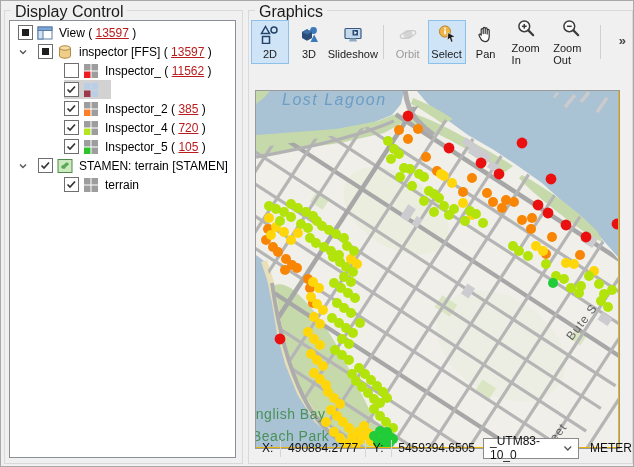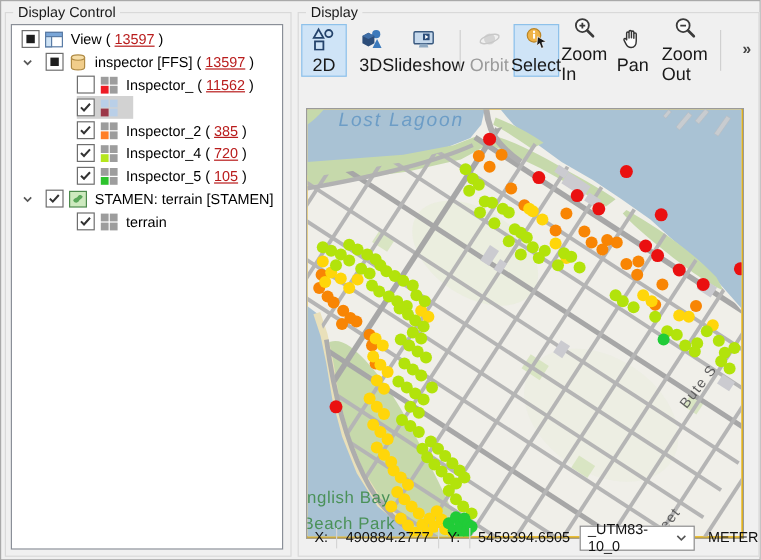--- a/index.html
+++ b/index.html
@@ -1,37 +1,37 @@
 <!DOCTYPE html>
 <html><head>
 <meta charset="utf-8">
 <style>
   html,body{margin:0;padding:0;}
   #window{position:relative;width:634px;height:467px;background:#f0f0f0;border:1px solid #a9a9a9;
     box-sizing:border-box;overflow:hidden;font-family:"Liberation Sans",sans-serif;font-size:12px;color:#111;}
   .groupbox{position:absolute;border:1px solid #d9d9d9;background:#f0f0f0;}
-  .grouplabel{position:absolute;top:-8px;left:6px;background:#f0f0f0;padding:0 4px;font-size:12px;color:#1a1a1a;white-space:nowrap;}
+  .grouplabel{position:absolute;top:-8px;left:6px;background:#f0f0f0;padding:0 4px;font-size:16px;color:#1a1a1a;white-space:nowrap;}
   
   #tree{position:absolute;left:4px;top:9px;width:227px;height:438px;background:#fff;border:1px solid #8a8f98;
     overflow:hidden;padding:2px 0 0 0;box-sizing:border-box;}
   .trow{display:flex;align-items:center;height:19px;padding-left:8px;white-space:nowrap;}
   .rowc{display:flex;align-items:center;height:19px;padding-right:12px;}
   .rowc.sel{background:#d2d2d2;}
   .exp{width:20px;display:flex;align-items:center;justify-content:flex-start;flex:none;}
   .ind2{width:46px;flex:none;}
   .cb{width:13px;height:13px;background:#fff;border:1px solid #6e6e6e;flex:none;display:flex;align-items:center;justify-content:center;box-sizing:content-box;}
   .cb .part{width:7px;height:7px;background:#1f1f1f;}
   .ticon{width:16px;height:16px;margin-left:4px;flex:none;display:flex;align-items:center;}
   .tlabel{margin-left:6px;color:#000;}
   .cnt{color:#b91c1c;text-decoration:underline;cursor:pointer;}
   
   #toolbar{position:absolute;left:2px;top:9px;right:26px;height:44px;display:flex;align-items:center;}
   .tbtn{display:flex;flex-direction:column;align-items:center;justify-content:center;height:40px;min-width:26px;
     padding:1px 5px;border:1px solid transparent;margin-right:1px;}
-  .tbtn .lab{font-size:15px;color:#1a1a1a;margin-top:1px;}
+  .tbtn .lab{font-size:11px;color:#1a1a1a;margin-top:1px;}
   .tbtn.active{background:#cfe4f7;border-color:#8ec1ea;}
   .tbtn.disabled .lab{color:#9b9b9b;}
   .tsep{width:1px;height:34px;background:#d0d0d0;margin:0 5px;flex:none;}
   #overflow{position:absolute;right:6px;top:22px;font-size:13px;color:#444;font-weight:bold;}
   
   #mapbox{position:absolute;left:6px;top:79px;width:363px;height:357px;border:1px solid #9a9a9a;background:#eab308;overflow:hidden;}
   .lbl-water{font-family:"Liberation Sans",sans-serif;font-style:italic;font-size:16px;fill:#6d9dc6;letter-spacing:1.5px;}
   .lbl-park{font-family:"Liberation Sans",sans-serif;font-size:14px;fill:#4a9158;letter-spacing:.5px;}
   .lbl-street{font-family:"Liberation Sans",sans-serif;font-size:12px;fill:#5f5f5f;letter-spacing:1px;}
   
@@ -211,21 +211,21 @@
                 <rect x="1" y="8.5" width="6.5" height="6.5" fill="#9d9d9d"></rect>
               </svg>
             </span>
             <span class="tlabel">terrain</span>
           </span>
         </div>
       </div>
   </div>
 
   <div class="groupbox" style="left:247px;top:9px;width:383px;height:452px;">
-    <span class="grouplabel">Display</span>
+    <span class="grouplabel">Graphics</span>
 
     <div id="toolbar">
         <div class="tbtn active">
           <span><svg width="20" height="20" viewBox="0 0 20 20" xmlns="http://www.w3.org/2000/svg">
               <path d="M5.5,2.5 9.5,9.5 1.5,9.5 Z" class="nv"></path>
               <circle cx="14" cy="6" r="3" class="nv"></circle>
               <rect x="2.5" y="12.5" width="7" height="7" class="nv"></rect>
             </svg></span>
           <div class="lab">2D</div>
         </div>
@@ -259,32 +259,32 @@
           <span><svg width="20" height="20" viewBox="0 0 20 20" xmlns="http://www.w3.org/2000/svg">
               <circle cx="8" cy="7.5" r="5.6" fill="#efb347" stroke="#bb8526" stroke-width="1"></circle>
               <rect x="7.2" y="6.2" width="1.7" height="4" fill="#fff"></rect>
               <rect x="7.2" y="3.6" width="1.7" height="1.8" fill="#fff"></rect>
               <path d="M11,8.5 18.2,12.8 14.6,13.5 16,17.6 14.1,18.3 12.7,14.3 10.3,16.2 Z" fill="#1a1a1a" stroke="#fff" stroke-width="0.6"></path>
             </svg></span>
           <div class="lab">Select</div>
         </div>
         <div class="tbtn">
           <span><svg width="20" height="20" viewBox="0 0 20 20" xmlns="http://www.w3.org/2000/svg">
+              <path d="M5.2,11.2 5.2,5.6 a1,1 0 0 1 2,0 L7.2,9.6 7.2,4.4 a1,1 0 0 1 2,0 L9.2,9.4 9.2,4.9 a1,1 0 0 1 2,0 L11.2,9.9 11.2,6.4 a1,1 0 0 1 2,0 L13.2,12.2 C13.2,15.6 11.7,17.6 8.9,17.6 C6.6,17.6 5.6,16.6 4.6,14.6 L3.1,11.6 C2.5,10.4 3.9,9.5 4.7,10.6 Z" fill="#fdfdfd" stroke="#333" stroke-width="1.2" stroke-linejoin="round" stroke-linecap="round"></path>
+            </svg></span>
+          <div class="lab">Pan</div>
+        </div>
+        <div class="tbtn">
+          <span><svg width="20" height="20" viewBox="0 0 20 20" xmlns="http://www.w3.org/2000/svg">
               <circle cx="8.3" cy="8.3" r="5.4" fill="#fafafa" stroke="#3b3b3b" stroke-width="1.5"></circle>
               <line x1="12.4" y1="12.4" x2="17.2" y2="17.2" stroke="#3b3b3b" stroke-width="2.2" stroke-linecap="round"></line>
               <line x1="8.3" y1="5.9" x2="8.3" y2="10.7" stroke="#3b3b3b" stroke-width="1.5"></line>
               <line x1="5.9" y1="8.3" x2="10.7" y2="8.3" stroke="#3b3b3b" stroke-width="1.5"></line>
             </svg></span>
           <div class="lab">Zoom In</div>
-        </div>
-        <div class="tbtn">
-          <span><svg width="20" height="20" viewBox="0 0 20 20" xmlns="http://www.w3.org/2000/svg">
-              <path d="M5.2,11.2 5.2,5.6 a1,1 0 0 1 2,0 L7.2,9.6 7.2,4.4 a1,1 0 0 1 2,0 L9.2,9.4 9.2,4.9 a1,1 0 0 1 2,0 L11.2,9.9 11.2,6.4 a1,1 0 0 1 2,0 L13.2,12.2 C13.2,15.6 11.7,17.6 8.9,17.6 C6.6,17.6 5.6,16.6 4.6,14.6 L3.1,11.6 C2.5,10.4 3.9,9.5 4.7,10.6 Z" fill="#fdfdfd" stroke="#333" stroke-width="1.2" stroke-linejoin="round" stroke-linecap="round"></path>
-            </svg></span>
-          <div class="lab">Pan</div>
         </div>
         <div class="tbtn">
           <span><svg width="20" height="20" viewBox="0 0 20 20" xmlns="http://www.w3.org/2000/svg">
               <circle cx="8.3" cy="8.3" r="5.4" fill="#fafafa" stroke="#3b3b3b" stroke-width="1.5"></circle>
               <line x1="12.4" y1="12.4" x2="17.2" y2="17.2" stroke="#3b3b3b" stroke-width="2.2" stroke-linecap="round"></line>
               <line x1="5.9" y1="8.3" x2="10.7" y2="8.3" stroke="#3b3b3b" stroke-width="1.5"></line>
             </svg></span>
           <div class="lab">Zoom Out</div>
         </div>
         <div class="tsep"></div>

